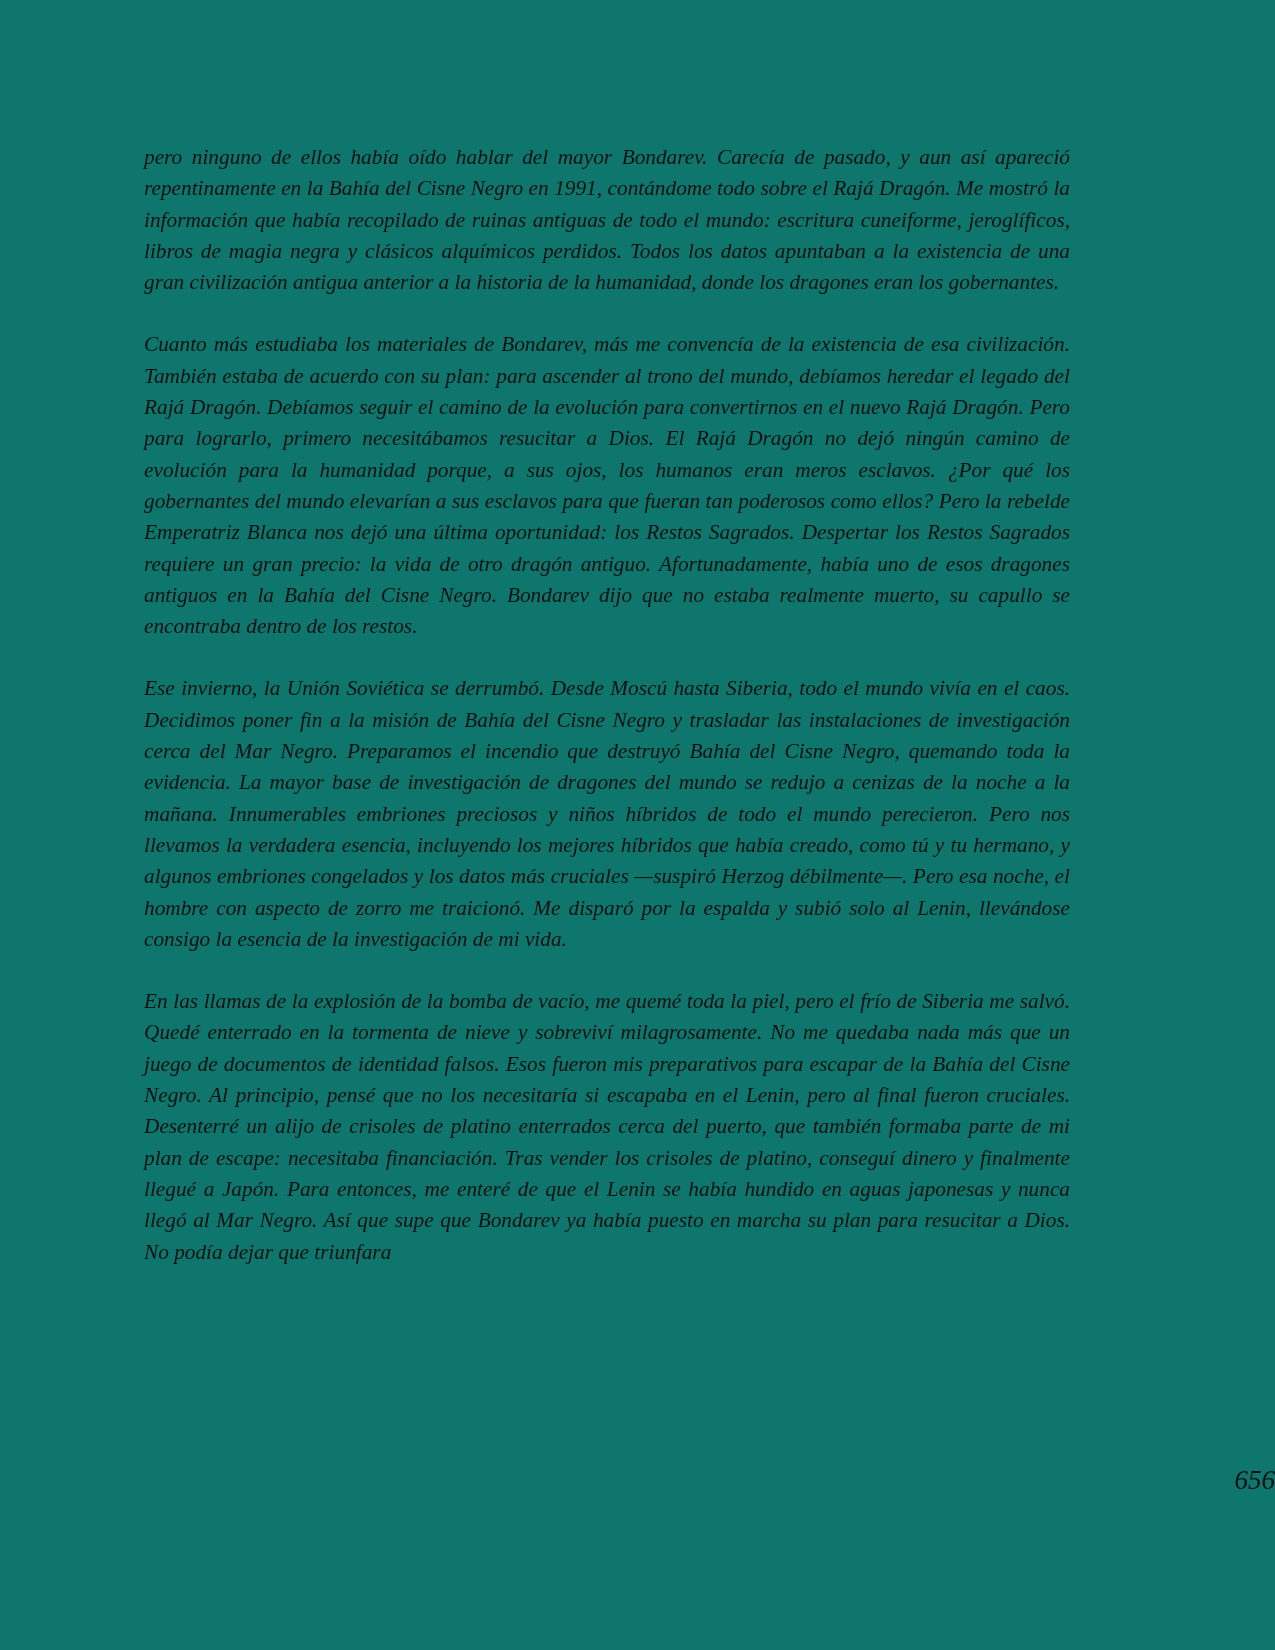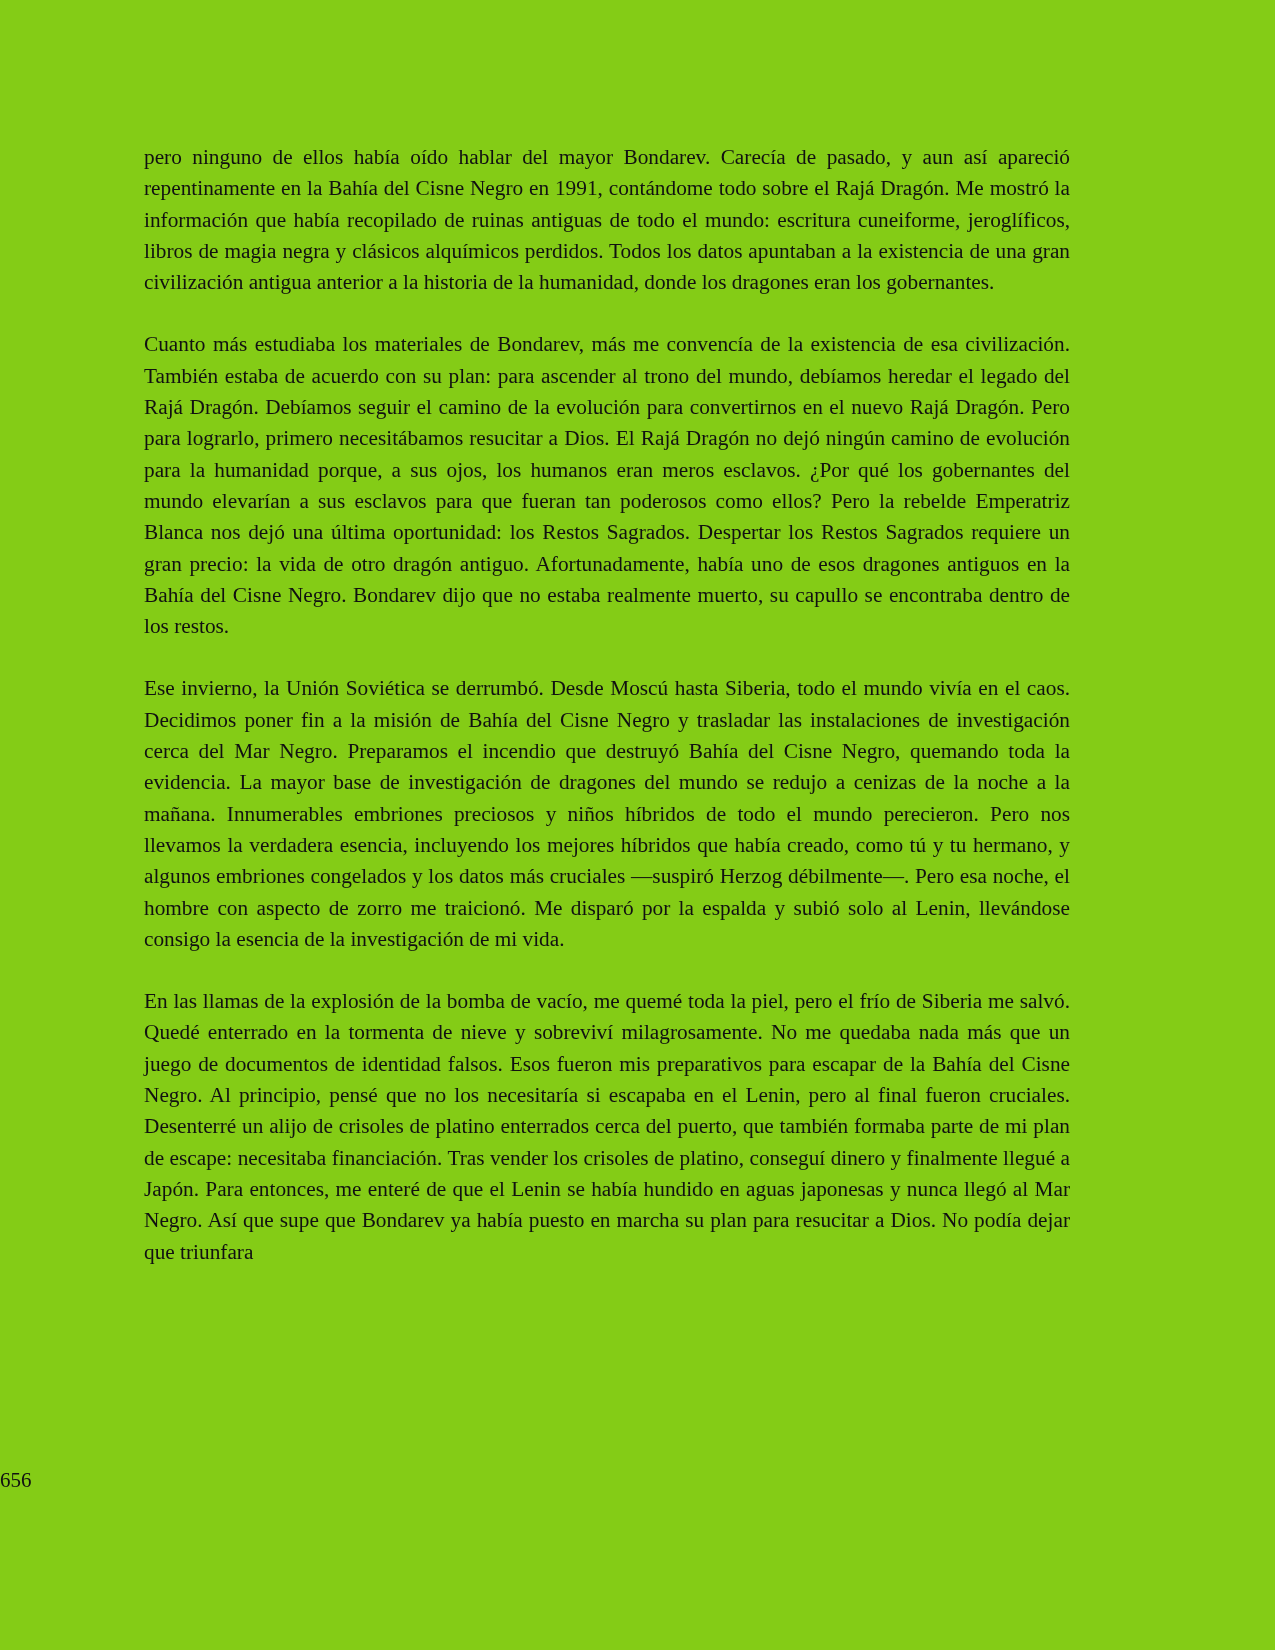--- a/index.html
+++ b/index.html
@@ -14,21 +14,22 @@
       overflow: hidden;
       font-family: "Liberation Serif", "DejaVu Serif", serif;
       color: #111111;
     }
     .page {
       position: absolute;
       left: 0;
       top: 0;
       width: 1275px;
       height: 1650px;
-      background: #84cc16;
+      background: #0f766e;
+      font-style: italic;
     }
     .body-text {
       position: absolute;
       left: 144px;
       top: 142px;
       width: 926px;
     }
     .paragraph {
       margin: 0 0 31px 0;
       font-size: 21.3px;
@@ -38,22 +39,22 @@
       hyphens: none;
     }
     .paragraph:last-child {
       margin-bottom: 12px;
     }
     .page-number {
       position: absolute;
       left: 0;
       width: 1275px;
       top: 1466px;
-      text-align: left;
-      font-size: 21px;
+      text-align: right;
+      font-size: 27px;
       line-height: 28px;
     }
   </style>
 </head>
 <body>
 
 <div class="page">
   <div class="body-text">
     <p class="paragraph">pero ninguno de ellos había oído hablar del mayor Bondarev. Carecía de pasado, y aun así apareció repentinamente en la Bahía del Cisne Negro en 1991, contándome todo sobre el Rajá Dragón. Me mostró la información que había recopilado de ruinas antiguas de todo el mundo: escritura cuneiforme, jeroglíficos, libros de magia negra y clásicos alquímicos perdidos. Todos los datos apuntaban a la existencia de una gran civilización antigua anterior a la historia de la humanidad, donde los dragones eran los gobernantes.</p>
     <p class="paragraph">Cuanto más estudiaba los materiales de Bondarev, más me convencía de la existencia de esa civilización. También estaba de acuerdo con su plan: para ascender al trono del mundo, debíamos heredar el legado del Rajá Dragón. Debíamos seguir el camino de la evolución para convertirnos en el nuevo Rajá Dragón. Pero para lograrlo, primero necesitábamos resucitar a Dios. El Rajá Dragón no dejó ningún camino de evolución para la humanidad porque, a sus ojos, los humanos eran meros esclavos. ¿Por qué los gobernantes del mundo elevarían a sus esclavos para que fueran tan poderosos como ellos? Pero la rebelde Emperatriz Blanca nos dejó una última oportunidad: los Restos Sagrados. Despertar los Restos Sagrados requiere un gran precio: la vida de otro dragón antiguo. Afortunadamente, había uno de esos dragones antiguos en la Bahía del Cisne Negro. Bondarev dijo que no estaba realmente muerto, su capullo se encontraba dentro de los restos.</p>

